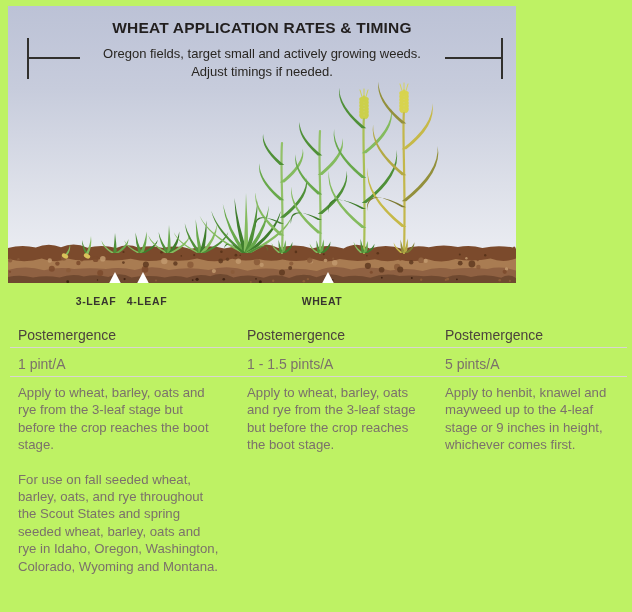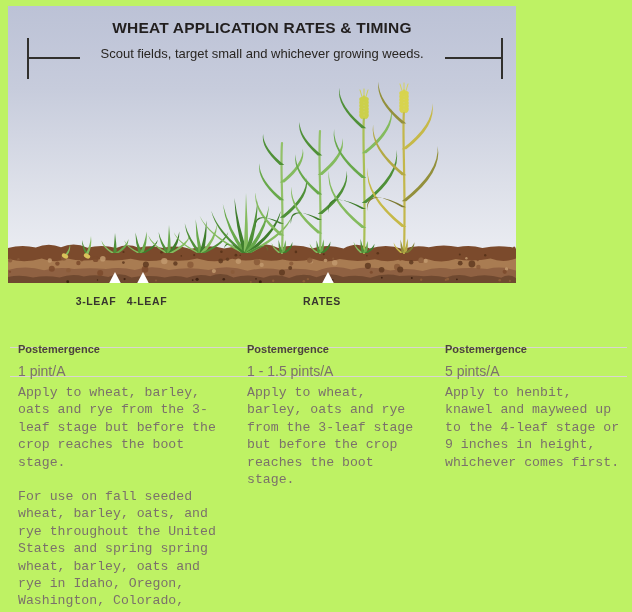--- a/index.html
+++ b/index.html
@@ -26,24 +26,24 @@
 
   
   .table-area{position:absolute;left:0;top:325px;width:632px;height:287px;}
   .rule{position:absolute;left:10px;width:617px;height:1px;background:#d9d5d1;}
   .rule-1{top:22px;}
   .rule-2{top:51px;}
   .col{position:absolute;top:0;}
   .col-1{left:18px;width:202px;}
   .col-2{left:247px;width:174px;}
   .col-3{left:445px;width:176px;}
-  .col-header{position:absolute;top:18px;font-size:11px;font-weight:700;color:#4c433d;white-space:nowrap;}
-  .col-rate{position:absolute;top:38px;font-size:14px;color:#7b716b;white-space:nowrap;}
+  .col-header{position:absolute;top:2px;font-size:14px;font-weight:400;color:#4c433d;white-space:nowrap;}
+  .col-rate{position:absolute;top:31px;font-size:14px;color:#7b716b;white-space:nowrap;}
   .col-body{position:absolute;top:59px;font-size:13.2px;line-height:17.4px;color:#7b716b;}
-  .col-body p{margin:0 0 17px 0;font-family:Liberation Mono, monospace;}
+  .col-body p{margin:0 0 17px 0;}
 </style>
 </head>
 <body>
 
 <div class="page">
 
   <div class="panel">
     <svg class="field-svg" viewBox="0 0 508 277">
         <path d="M0,248 L508,248 L508,277 L0,277 Z" fill="#a97c52"></path>
         <path d="M0,242 Q13.9,238.4 27.8,241.6 Q40.4,236.0 53.0,241.2 Q66.2,235.5 79.4,241.8 Q93.8,238.1 108.2,242.0 Q119.3,236.9 130.5,241.7 Q142.8,238.8 155.1,241.9 Q168.9,238.9 182.6,242.9 Q199.4,238.0 216.2,242.6 Q232.0,238.9 247.7,241.3 Q259.0,235.4 270.2,242.1 Q287.2,236.7 304.2,242.5 Q319.9,237.5 335.6,242.6 Q348.7,235.1 361.8,242.5 Q378.3,237.1 394.8,242.9 Q407.8,238.4 420.8,241.3 Q435.4,238.0 449.9,241.1 Q462.1,238.6 474.4,242.0 Q489.7,238.7 505.0,241.5 Q506.5,239.1 508.0,242.9 L508,277 L0,277 Z" fill="#7b4a2c"></path>
@@ -255,38 +255,39 @@
         <path d="M101,277.5 L113,277.5 L107,266 Z" fill="#ffffff"></path>
         <path d="M129,277.5 L141,277.5 L135,266 Z" fill="#ffffff"></path>
         <path d="M314,277.5 L326,277.5 L320,266 Z" fill="#ffffff"></path>
       </svg>
     <div class="brk brk-lv"></div>
     <div class="brk brk-lh"></div>
     <div class="brk brk-rh"></div>
     <div class="brk brk-rv"></div>
     <div class="panel-title">WHEAT APPLICATION RATES &amp; TIMING</div>
     <div class="panel-sub">
-      <div>Scout fields, target small and whichever growing weeds.</div>
+      <div>Oregon fields, target small and actively growing weeds.</div>
+      <div>Adjust timings if needed.</div>
     </div>
   </div>
 
   <div class="stage-label" style="left:96px;">3-LEAF</div>
   <div class="stage-label" style="left:147px;">4-LEAF</div>
-  <div class="stage-label" style="left:322px;">RATES</div>
+  <div class="stage-label" style="left:322px;">WHEAT</div>
 
   <div class="table-area">
     <div class="rule rule-1"></div>
     <div class="rule rule-2"></div>
 
     <div class="col col-1">
       <div class="col-header">Postemergence</div>
       <div class="col-rate">1 pint/A</div>
       <div class="col-body">
         <p>Apply to wheat, barley, oats and rye from the 3-leaf stage but before the crop reaches the boot stage.</p>
-        <p>For use on fall seeded wheat, barley, oats, and rye throughout the United States and spring spring wheat, barley, oats and rye in Idaho, Oregon, Washington, Colorado, Wyoming and Montana.</p>
+        <p>For use on fall seeded wheat, barley, oats, and rye throughout the Scout States and spring seeded wheat, barley, oats and rye in Idaho, Oregon, Washington, Colorado, Wyoming and Montana.</p>
       </div>
     </div>
 
     <div class="col col-2">
       <div class="col-header">Postemergence</div>
       <div class="col-rate">1 - 1.5 pints/A</div>
       <div class="col-body">
         <p>Apply to wheat, barley, oats and rye from the 3-leaf stage but before the crop reaches the boot stage.</p>
       </div>
     </div>

